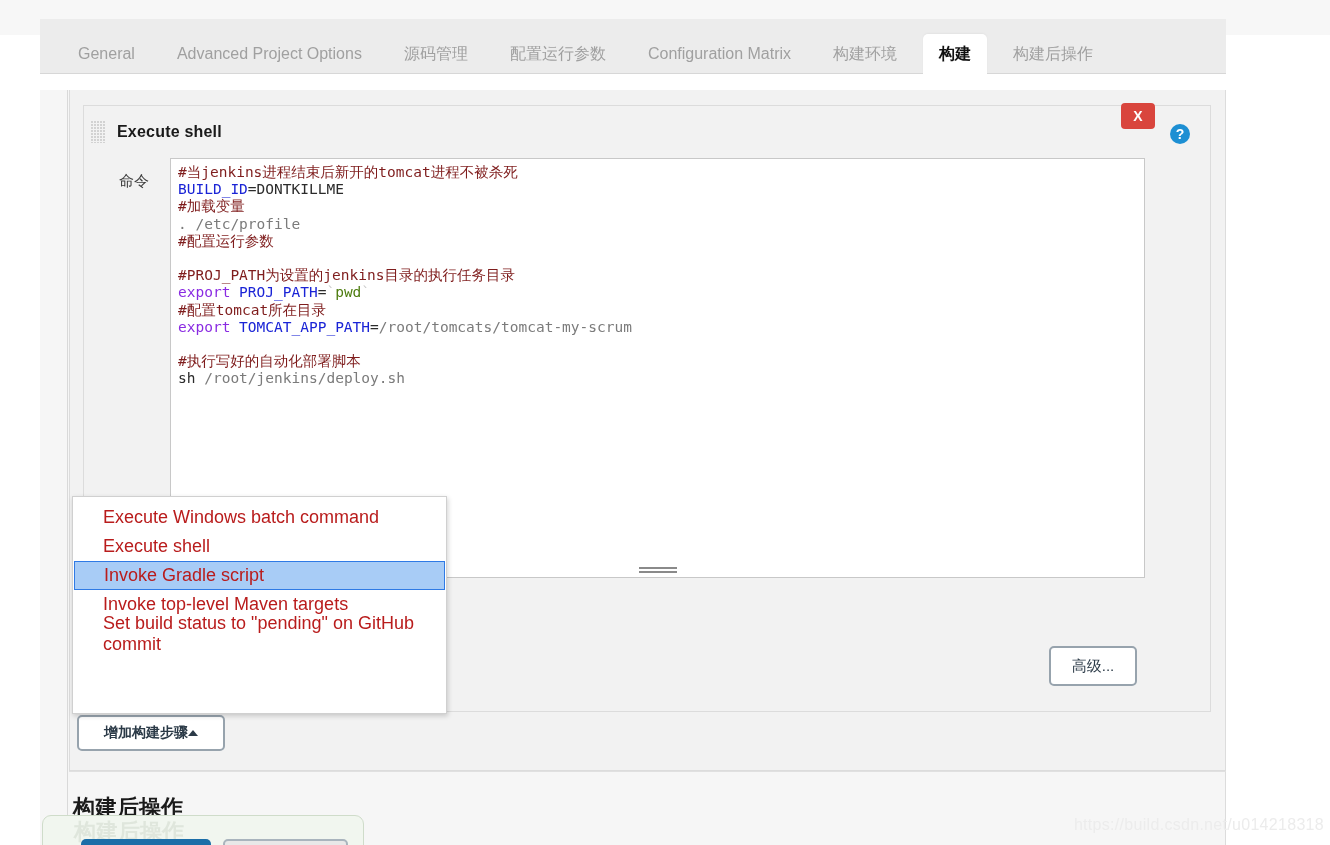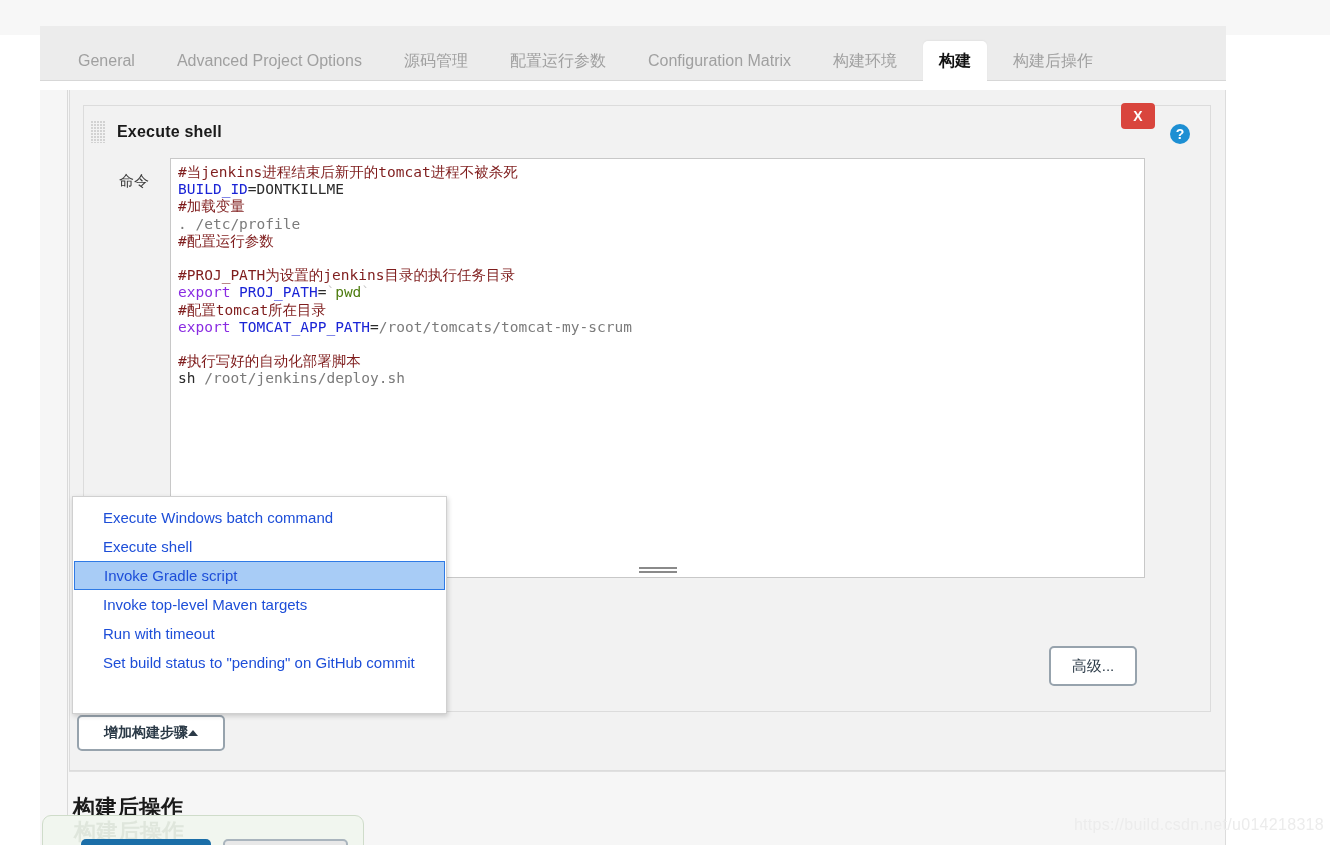--- a/index.html
+++ b/index.html
@@ -22,21 +22,21 @@
     background: #f7f7f7;
   }
   
   .app-body {
     position: absolute; left: 40px; top: 35px;
     width: 1186px; height: 810px;
     background: #ffffff;
   }
   
   .tabbar {
-    position: absolute; left: 40px; top: 26px;
+    position: absolute; left: 40px; top: 19px;
     width: 1186px; height: 55px;
     background: #ececec;
     border-bottom: 1px solid #d7d7d7;
   }
   .tabs-inner {
     display: flex; align-items: flex-end;
     height: 55px;
     padding-left: 22px;
   }
   .tab {
@@ -217,22 +217,22 @@
     background: #ffffff;
     border: 1px solid #d0d0d0;
     box-shadow: 1px 2px 5px rgba(0,0,0,0.18);
     z-index: 40;
     padding-top: 6px;
   }
   .dd-item {
     height: 29px;
     display: flex; align-items: center;
     padding-left: 30px;
-    font-size: 15px;
-    color: #1d4ed8;
+    font-size: 18px;
+    color: #b91c1c;
     cursor: pointer;
   }
   .dd-item.selected {
     background: #a8ccf6;
     border: 1px solid #2f7ae5;
     margin: 0 1px;
     height: 29px;
     padding-left: 29px;
   }
   
@@ -339,21 +339,20 @@
   <div class="add-step-btn">
     <span>增加构建步骤</span>
     <span class="caret-up"></span>
   </div>
 
   <div class="dropdown" id="dropdown">
       <div class="dd-item">Execute Windows batch command</div>
       <div class="dd-item">Execute shell</div>
       <div class="dd-item selected">Invoke Gradle script</div>
       <div class="dd-item">Invoke top-level Maven targets</div>
-      <div class="dd-item">Run with timeout</div>
       <div class="dd-item">Set build status to "pending" on GitHub commit</div>
     </div>
 
   <div class="post-divider"></div>
   <div class="post-title">构建后操作</div>
 
   <div class="sticky-footer">
     <div class="ghost-title">构建后操作</div>
     <div class="sf-primary"></div>
     <div class="sf-secondary"></div>

